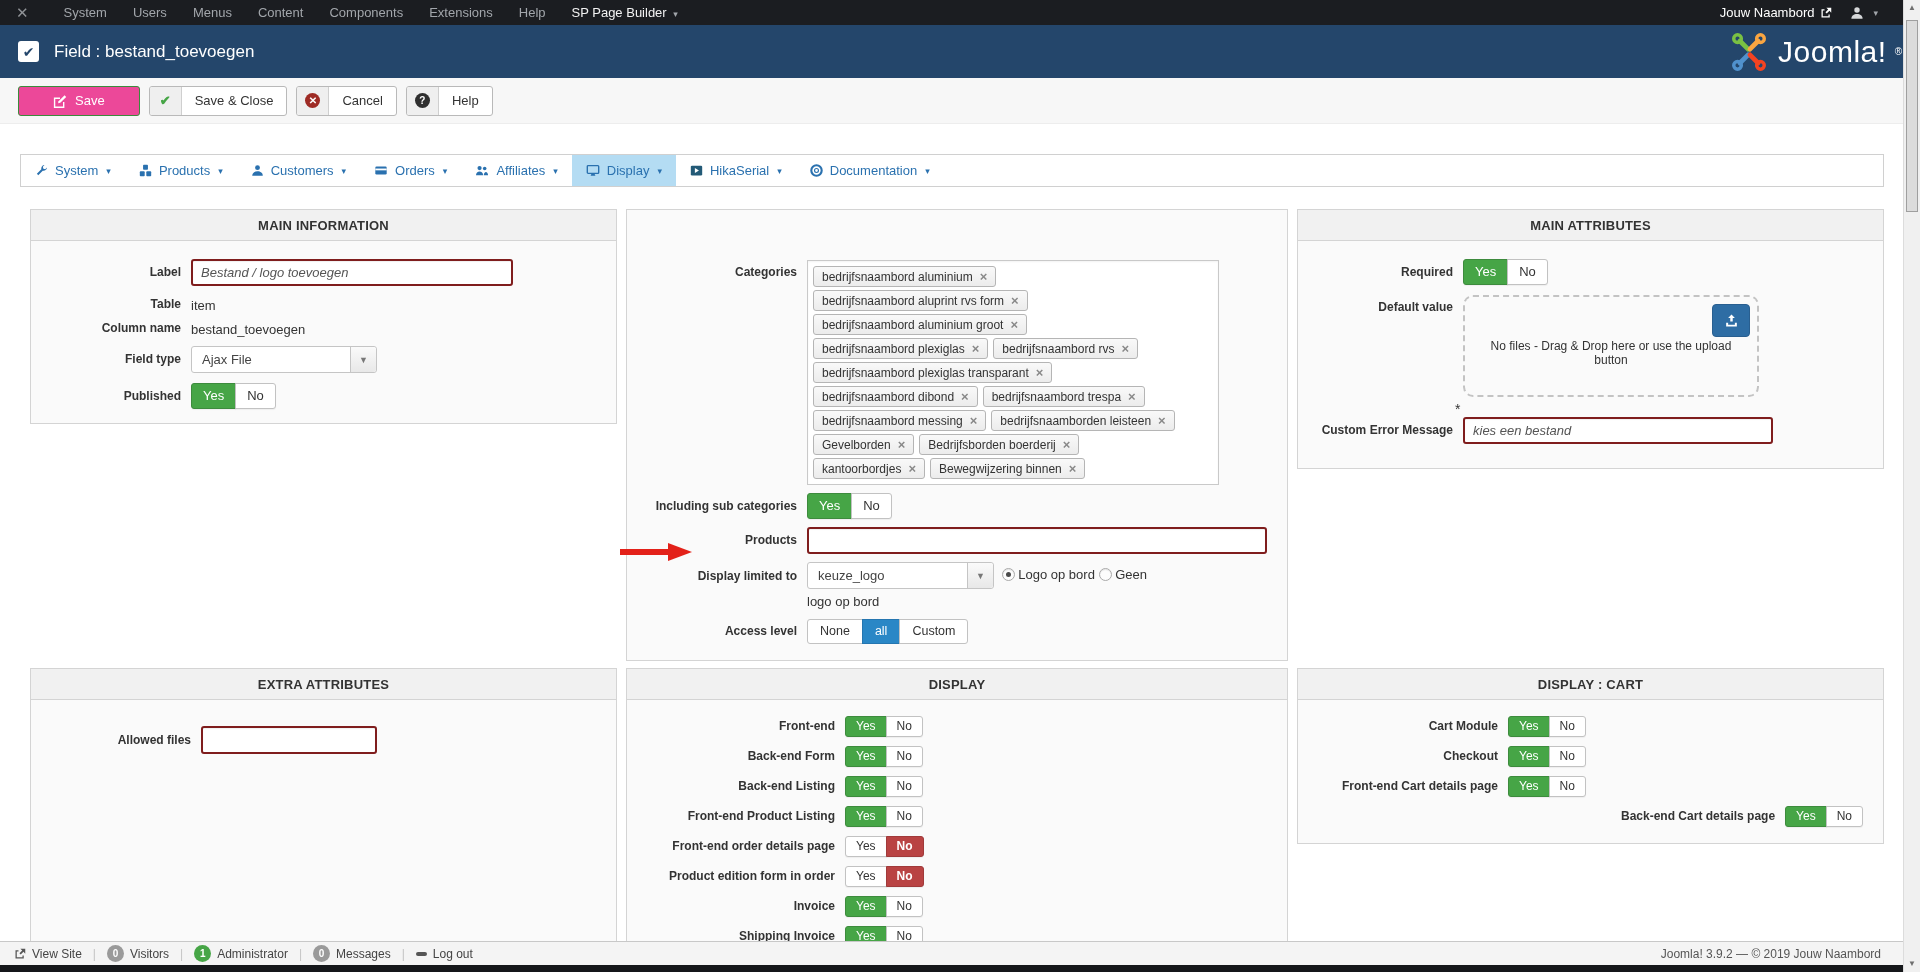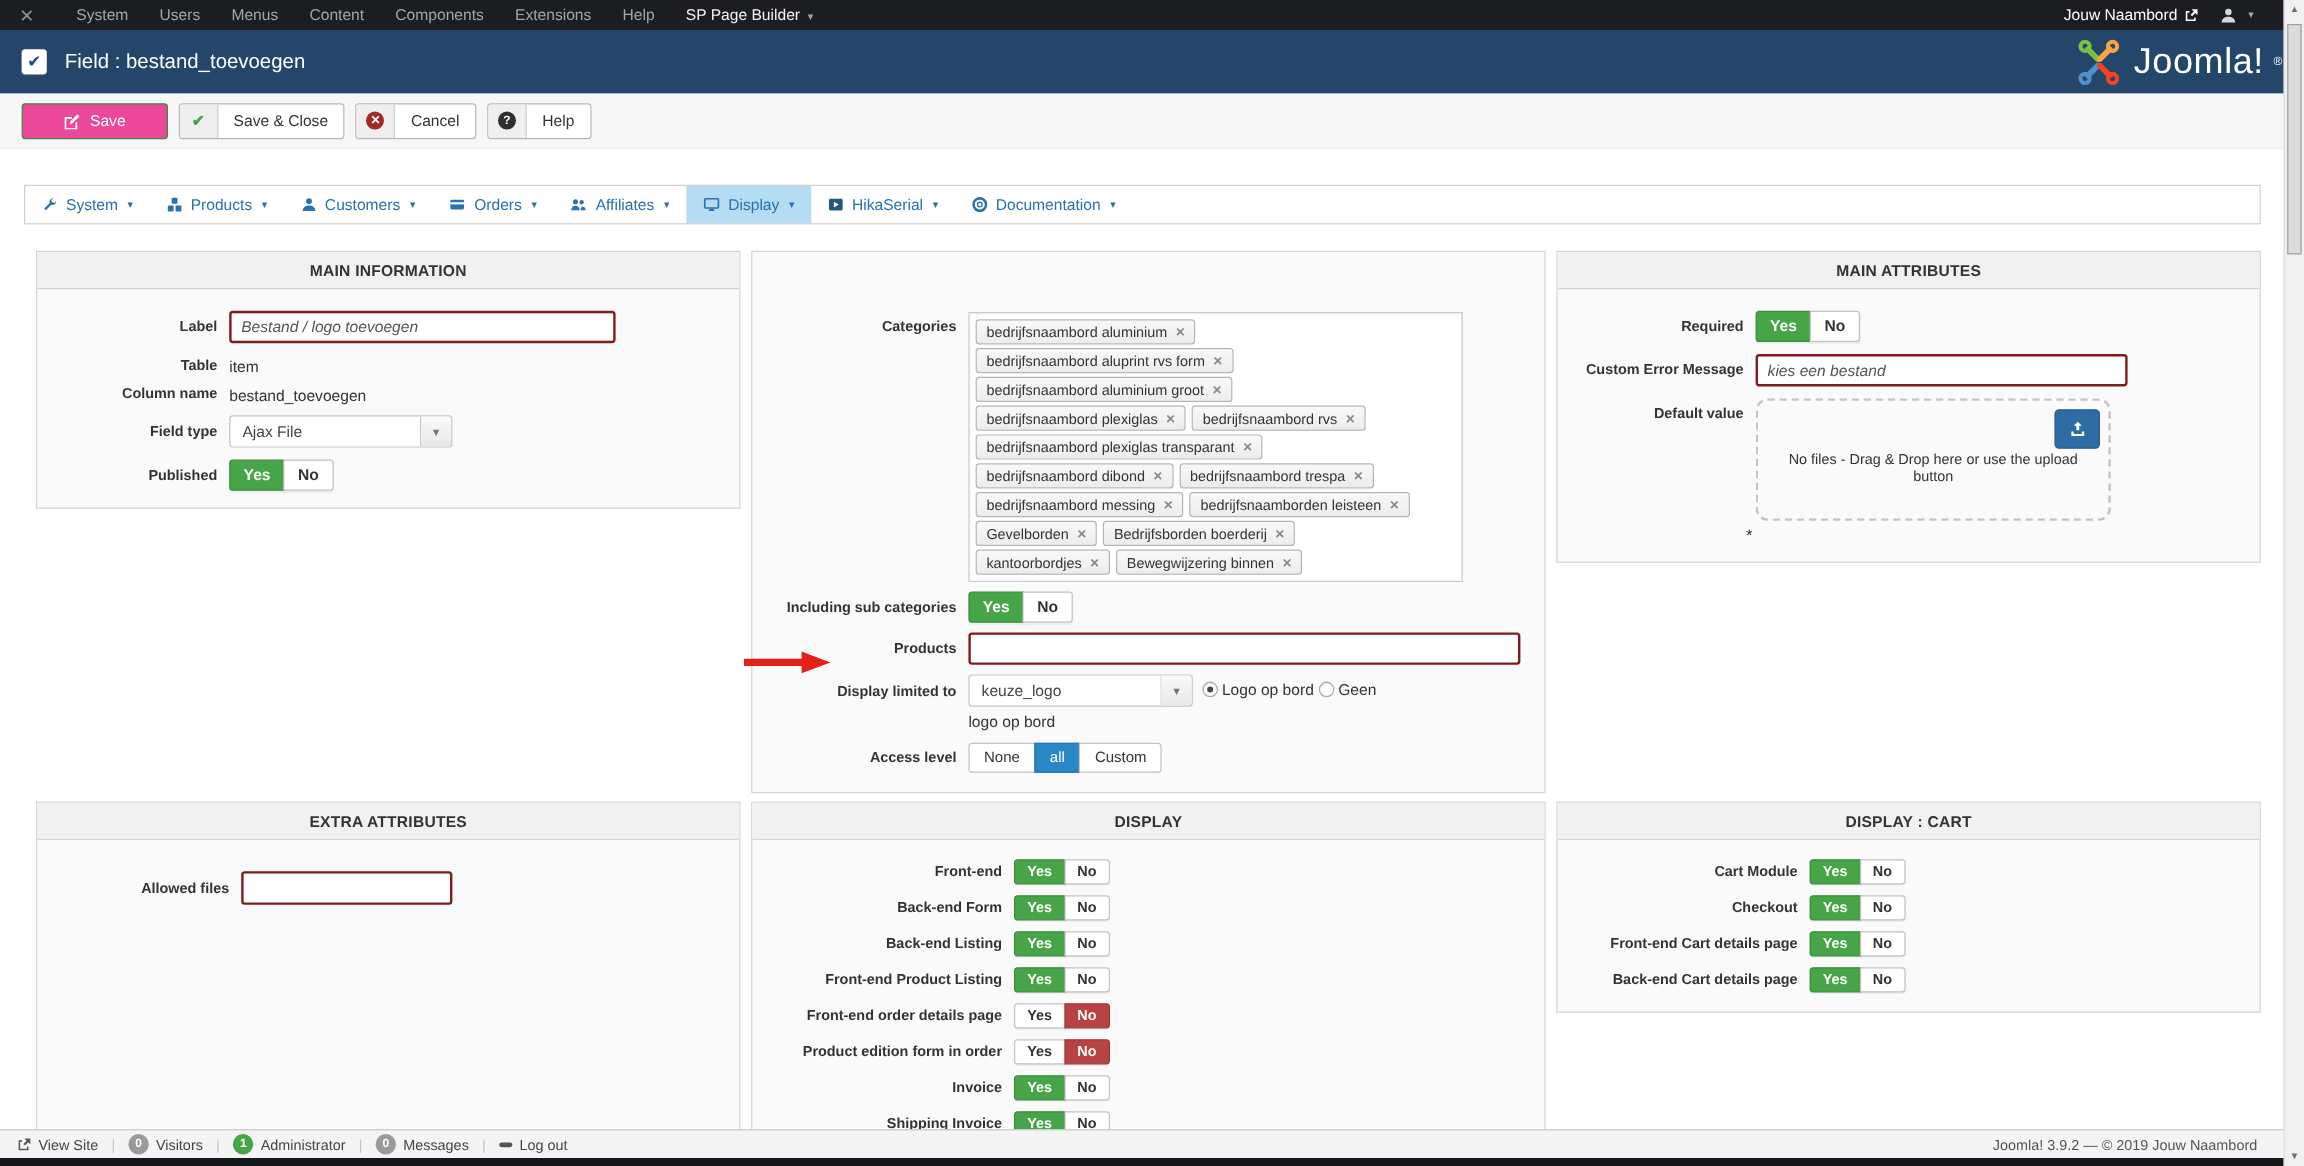--- a/index.html
+++ b/index.html
@@ -51,21 +51,21 @@
   .frow { display:flex; align-items:center; margin-bottom:10px; }
   .frow.top { align-items:flex-start; }
   .flabel { font-weight:bold; font-size:12px; color:#333; text-align:right; padding-right:10px; flex-shrink:0; line-height:15px; }
   .frow.top .flabel { padding-top:5px; }
   .w140 { width:140px; } .w160 { width:160px; } .w145 { width:145px; } .w150 { width:150px; } .w198 { width:198px; } .w190 { width:190px; }
   .txt { height:27px; border:2px solid #7f1d1d; border-radius:3px; padding:0 8px; font-size:13px; color:#555; background:#fff; box-shadow:inset 0 1px 1px rgba(0,0,0,0.06); font-family:inherit;font-style:italic; }
   .static { font-size:13px; color:#333; padding-top:2px; }
 
   
   .tgl { display:inline-flex; }
-  .tbtn { height:26px; line-height:24px; padding:0 11px; background:#fff; border:1px solid #c2c2c2; color:#333; font-size:13px; cursor:pointer; box-shadow:0 1px 1px rgba(0,0,0,0.05);font-weight:bold; }
+  .tbtn { height:26px; line-height:24px; padding:0 11px; background:#fff; border:1px solid #c2c2c2; color:#333; font-size:13px; cursor:pointer; box-shadow:0 1px 1px rgba(0,0,0,0.05); }
   .tbtn:first-child { border-radius:3px 0 0 3px; }
   .tbtn:last-child { border-radius:0 3px 3px 0; margin-left:-1px; }
   .on-green { background:#46a546; border-color:#3d8b3d; color:#fff; }
   .on-red { background:#b94343; border-color:#a03a3a; color:#fff; font-weight:bold; }
   .tgl.sm .tbtn { height:21px; line-height:19px; padding:0 10px; font-size:12px; }
 
   
   .chosen { display:inline-flex; align-items:center; height:27px; background:#fff; border:1px solid #c5c5c5; border-radius:3px; font-size:13px; color:#444; cursor:pointer; }
   .chosen .val { padding:0 10px; flex:1; }
   .chosen .caret-btn { width:26px; align-self:stretch; border-left:1px solid #c5c5c5; background:linear-gradient(#fafafa,#e8e8e8); display:flex; align-items:center; justify-content:center; color:#777; font-size:9px; border-radius:0 3px 3px 0; }
@@ -420,39 +420,39 @@
     <div class="panel">
       <div class="phead">MAIN ATTRIBUTES</div>
       <div class="pbody">
         <div class="frow">
           <span class="flabel w145">Required</span>
           <span class="tgl">
             <span class="tbtn on-green">Yes</span>
             <span class="tbtn">No</span>
           </span>
         </div>
-        <div class="frow">
-          <span class="flabel w145">Custom Error Message</span>
-          <input class="txt" style="width: 310px;" value="kies een bestand">
-        </div>
         <div class="frow top" style="margin-bottom:0;">
           <span class="flabel w145">Default value</span>
           <div>
             <div class="dropzone">
               <span>No files - Drag &amp; Drop here or use the upload button</span>
               <span class="upload-btn">
                 <svg width="17" height="15" viewBox="0 0 16 16">
                     <path fill="#fff" d="M8 1.5l3.6 3.7H9.3V9H6.7V5.2H4.4z"></path>
                     <path fill="#fff" d="M2.3 10.3h2.1v2.2h7.2v-2.2h2.1v4H2.3z"></path>
                   </svg>
               </span>
             </div>
             <div class="footnote">*</div>
           </div>
         </div>
+        <div class="frow">
+          <span class="flabel w145">Custom Error Message</span>
+          <input class="txt" style="width: 310px;" value="kies een bestand">
+        </div>
       </div>
     </div>
 
     <div class="panel" style="height:300px;">
       <div class="phead">EXTRA ATTRIBUTES</div>
       <div class="pbody" style="padding-top:26px;">
         <div class="frow">
           <span class="flabel w150">Allowed files</span>
           <input class="txt" style="width: 176px; height: 28px;" value="">
         </div>
@@ -538,21 +538,21 @@
               <span class="tbtn">No</span>
             </span>
         </div>
         <div class="frow" style="margin-bottom:9px;">
           <span class="flabel w190">Front-end Cart details page</span>
           <span class="tgl sm">
               <span class="tbtn on-green">Yes</span>
               <span class="tbtn">No</span>
             </span>
         </div>
-        <div class="frow" style="margin-bottom:2px;">
+        <div class="frow" style="margin-bottom:2px;justify-content:flex-end;">
           <span class="flabel w190">Back-end Cart details page</span>
           <span class="tgl sm">
               <span class="tbtn on-green">Yes</span>
               <span class="tbtn">No</span>
             </span>
         </div>
       </div>
     </div>
   </div>
 

